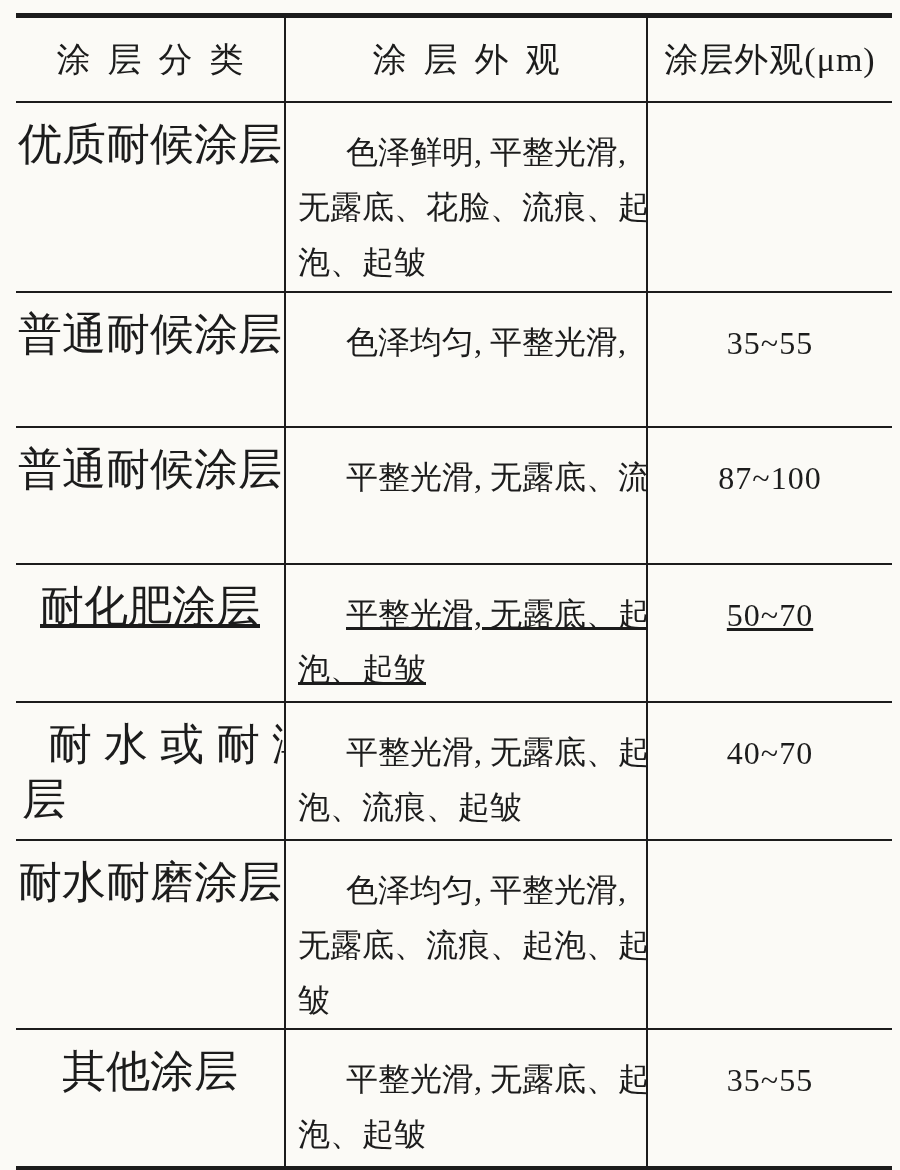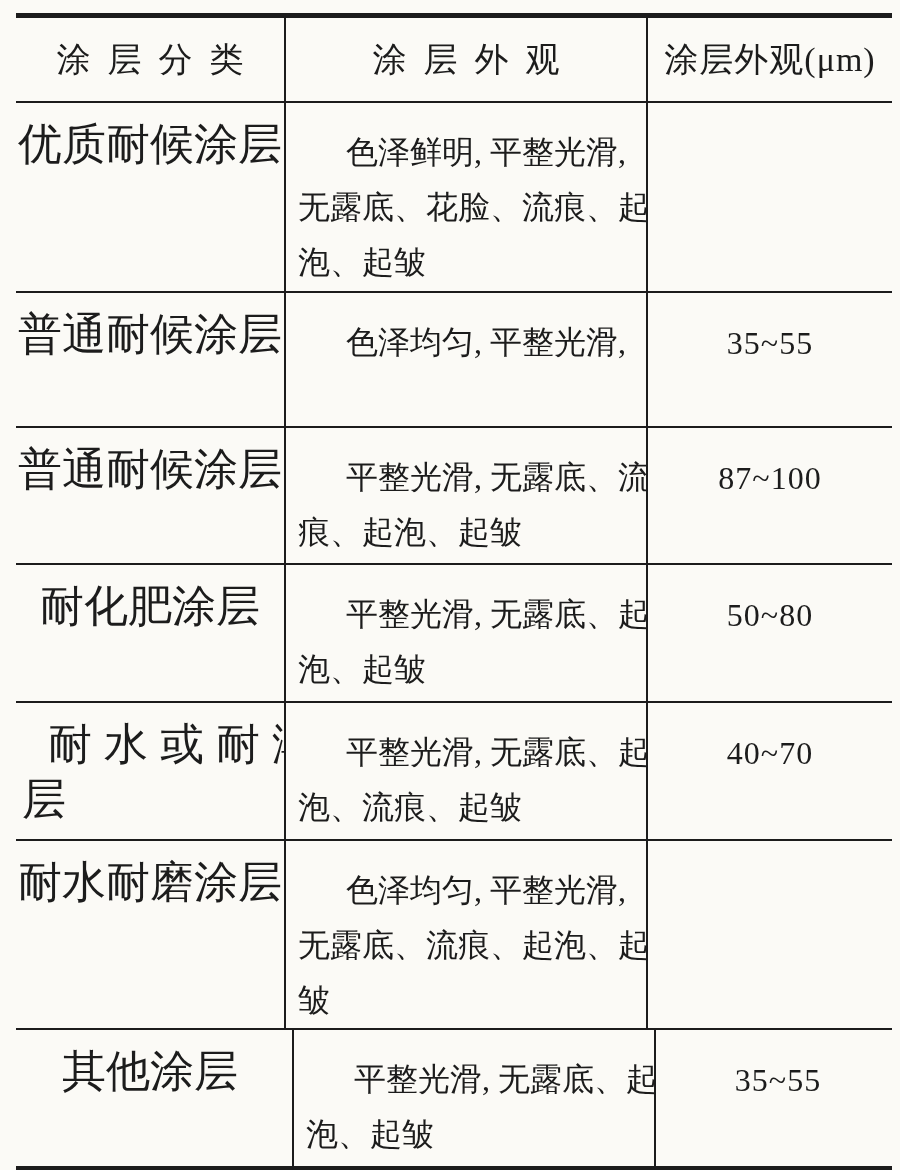--- a/index.html
+++ b/index.html
@@ -123,34 +123,33 @@
           </div>
         <div class="cell c3 thick">35~55</div>
       </div>
 
       <div class="row body" style="min-height: 137px;">
         <div class="cell c1 cls">
             <div class="cls-line">普通耐候涂层</div>
           </div>
         <div class="cell c2 app">
             <div class="app-line first">平整光滑, 无露底、流</div>
-            <div class="app-line">痕、起泡、起皱</div>
           </div>
         <div class="cell c3 thick">87~100</div>
       </div>
 
-      <div class="row body" style="min-height: 138px;">
+      <div class="row body" style="min-height: 138px; text-decoration: underline;">
         <div class="cell c1 cls">
             <div class="cls-line">耐化肥涂层</div>
           </div>
         <div class="cell c2 app">
             <div class="app-line first">平整光滑, 无露底、起</div>
             <div class="app-line">泡、起皱</div>
           </div>
-        <div class="cell c3 thick">50~80</div>
+        <div class="cell c3 thick">50~70</div>
       </div>
 
       <div class="row body" style="min-height: 138px;">
         <div class="cell c1 cls multi">
             <div class="cls-line">耐水或耐潮涂</div>
             <div class="cls-line">层</div>
           </div>
         <div class="cell c2 app">
             <div class="app-line first">平整光滑, 无露底、起</div>
             <div class="app-line">泡、流痕、起皱</div>
@@ -162,21 +161,21 @@
         <div class="cell c1 cls">
             <div class="cls-line">耐水耐磨涂层</div>
           </div>
         <div class="cell c2 app">
             <div class="app-line first">色泽均匀, 平整光滑,</div>
             <div class="app-line">无露底、流痕、起泡、起</div>
             <div class="app-line">皱</div>
           </div>
       </div>
 
-      <div class="row body" style="min-height: 136px; gap: 8px;">
+      <div class="row body" style="min-height: 136px;">
         <div class="cell c1 cls">
             <div class="cls-line">其他涂层</div>
           </div>
         <div class="cell c2 app">
             <div class="app-line first">平整光滑, 无露底、起</div>
             <div class="app-line">泡、起皱</div>
           </div>
         <div class="cell c3 thick">35~55</div>
       </div>
     </div>

